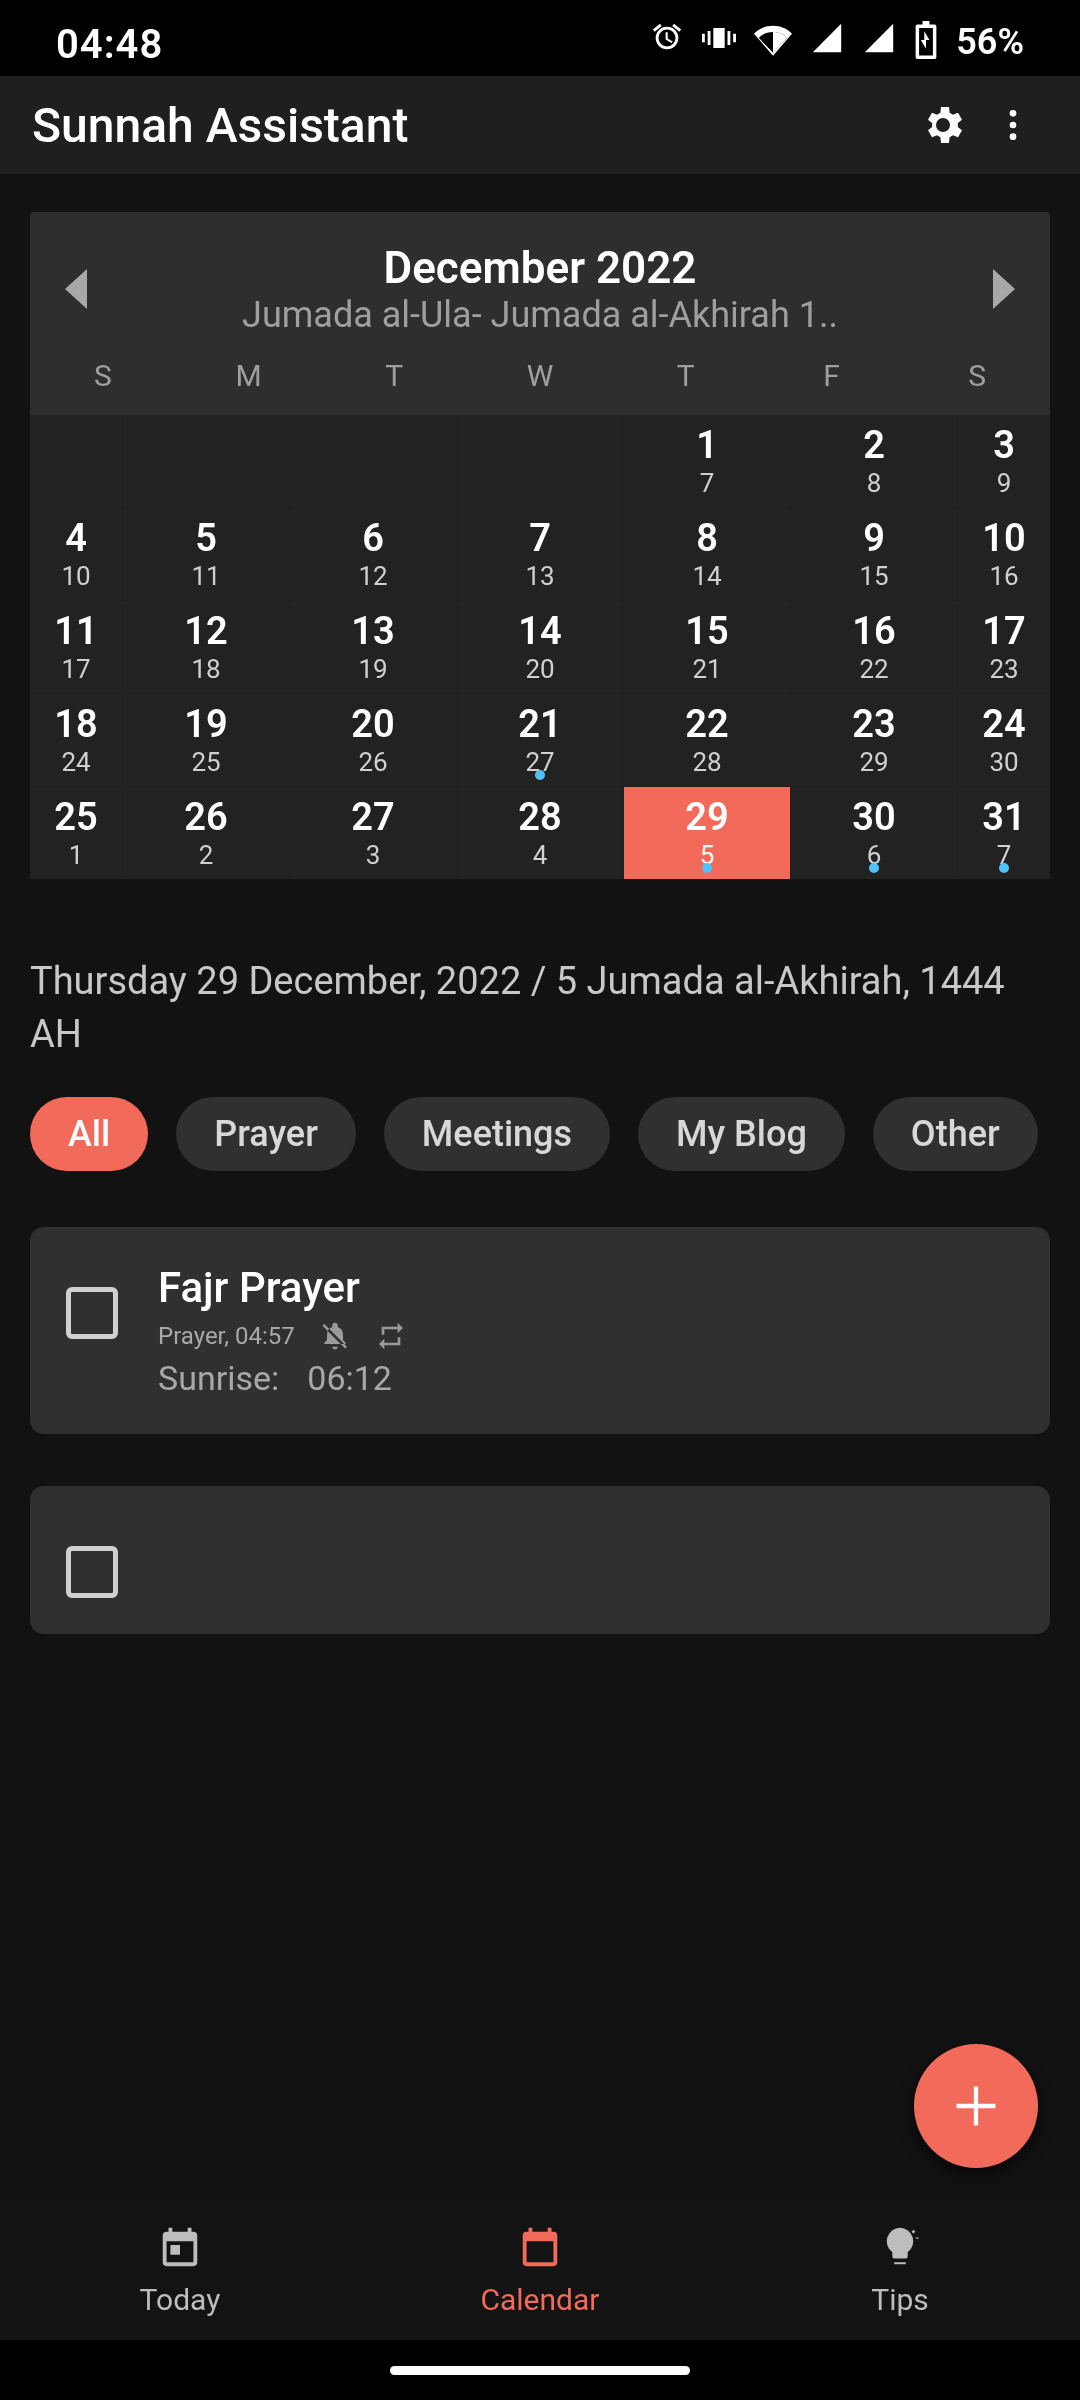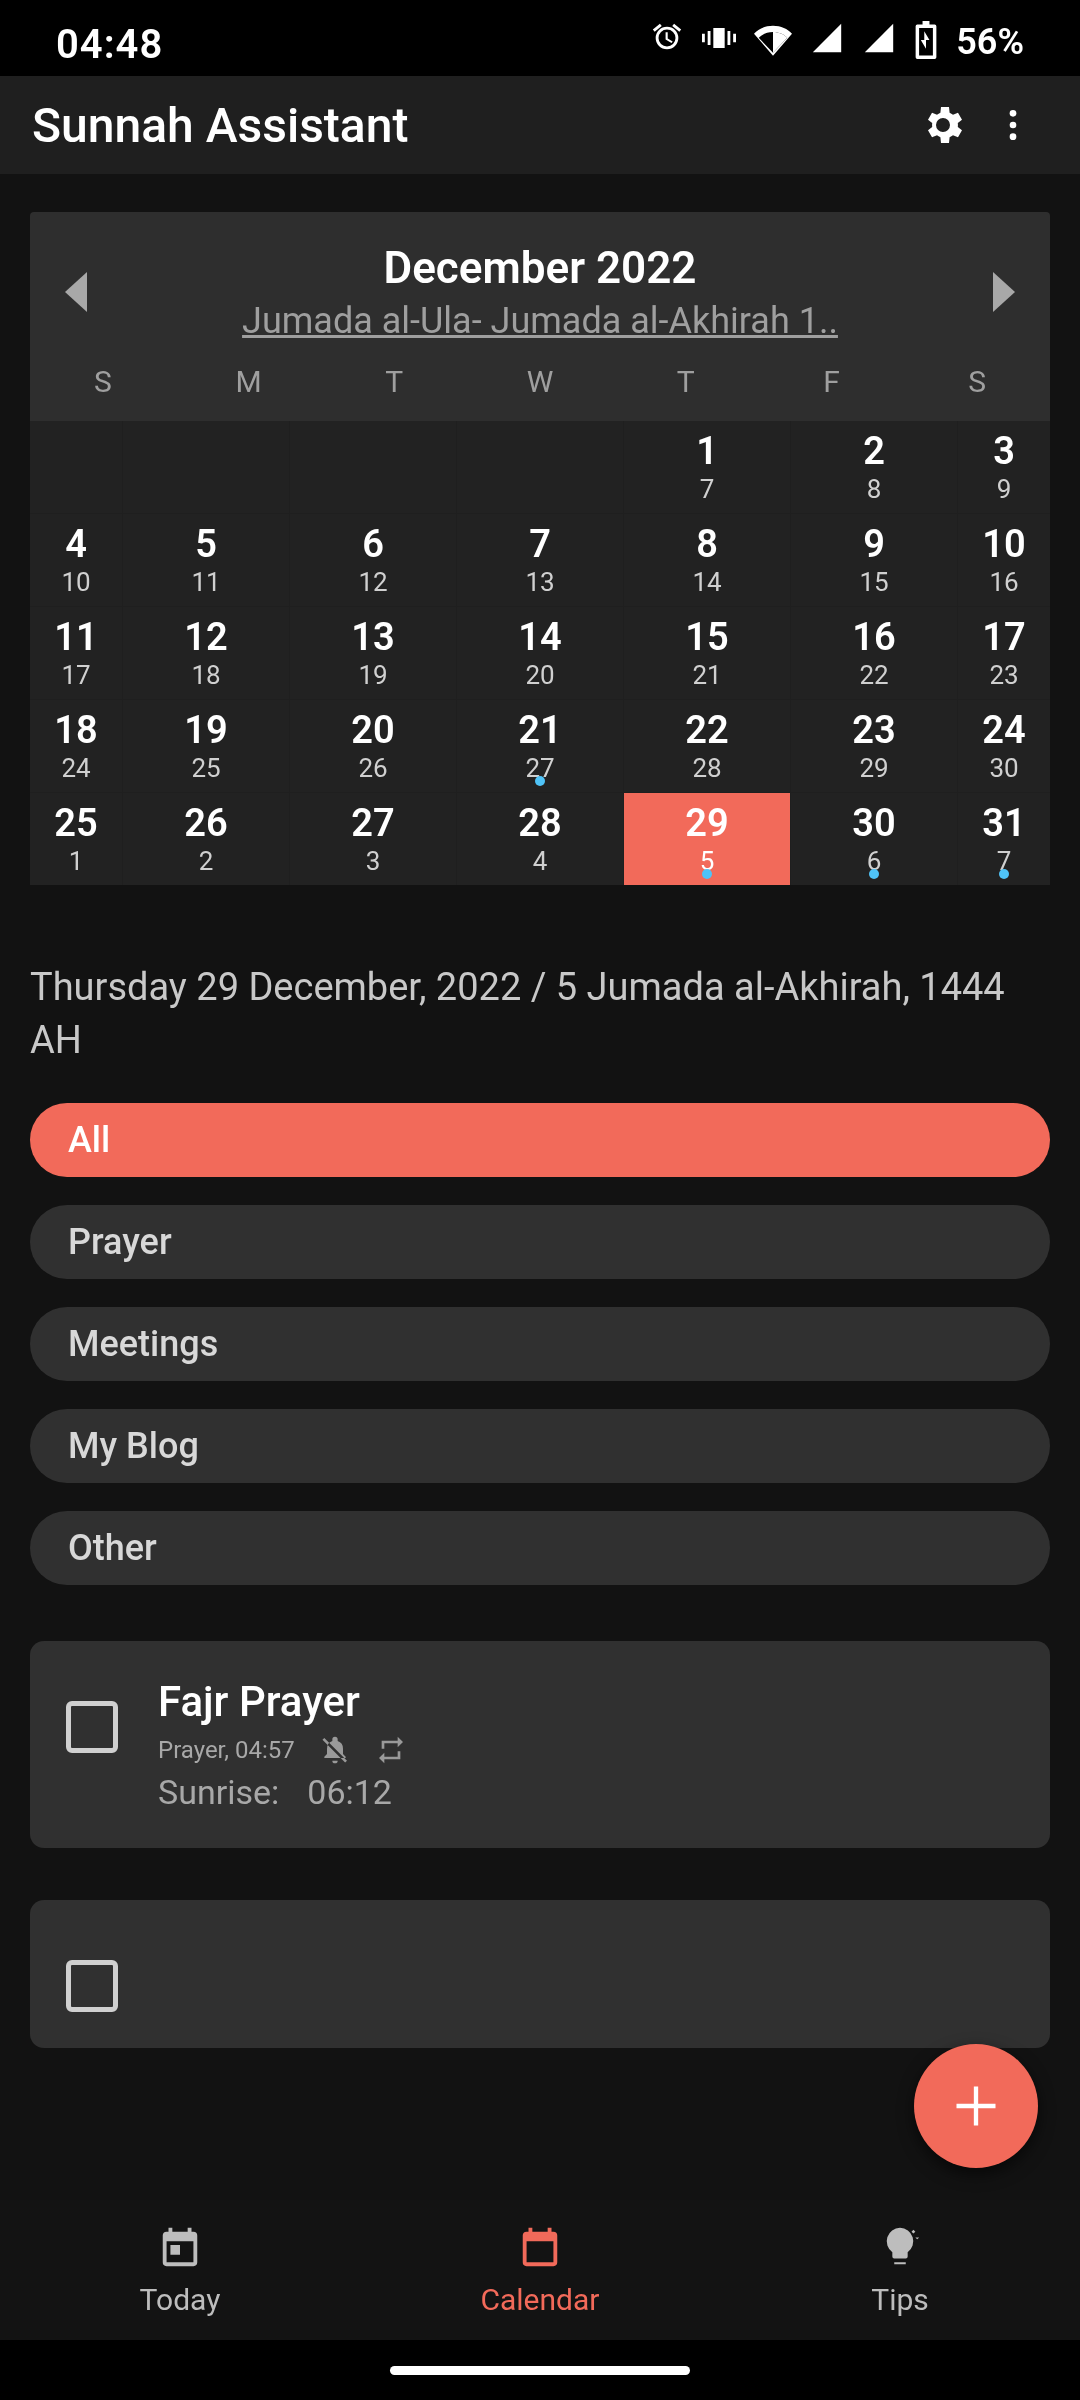--- a/index.html
+++ b/index.html
@@ -63,21 +63,21 @@
   }
   .cal-arrow {
     width: 70px; height: 70px;
     display: flex; align-items: center; justify-content: center;
   }
   .cal-titles {
     flex: 1;
     text-align: center;
   }
   .cal-month { font-size: 44px; font-weight: 600; color: #fff; }
-  .cal-hijri { font-size: 36px; color: #9f9f9f; margin-top: 6px; white-space: nowrap; overflow: hidden; text-decoration: underline; }
+  .cal-hijri { font-size: 36px; color: #9f9f9f; white-space: nowrap; overflow: hidden; }
 
   .cal-dow {
     display: grid;
     grid-template-columns: repeat(7, 1fr);
     text-align: center;
     font-size: 30px;
     color: #9f9f9f;
     padding: 14px 0 22px 0;
   }
 
@@ -117,21 +117,20 @@
     margin-top: 76px;
     line-height: 1.4;
   }
 
   
   .chips {
     display: flex;
     gap: 28px;
     margin-top: 36px;
     overflow: hidden;
-    flex-direction: column;
   }
   .chip {
     background: #303030;
     color: #d8d8d8;
     font-size: 36px;
     font-weight: 500;
     padding: 16px 38px;
     border-radius: 50px;
     white-space: nowrap;
   }

